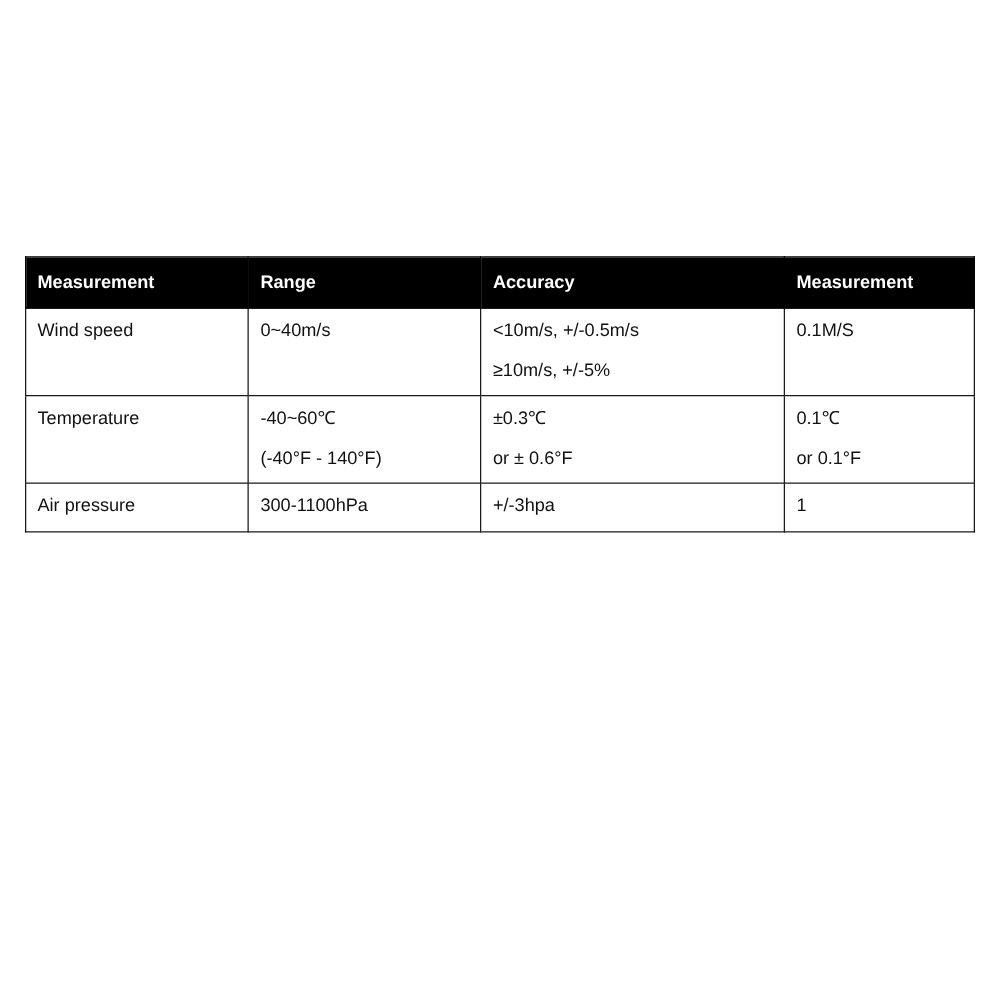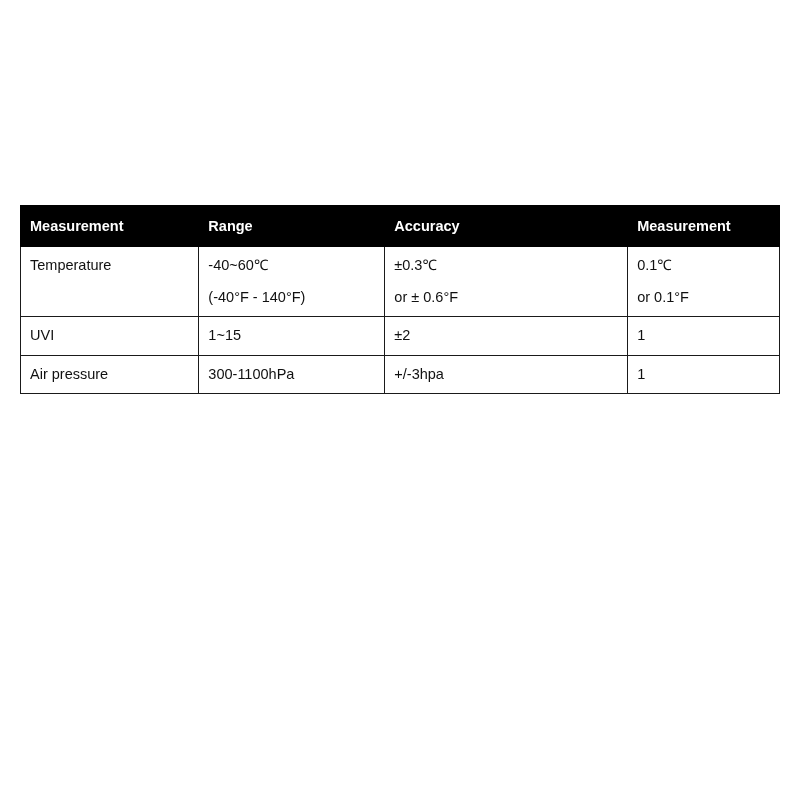--- a/index.html
+++ b/index.html
@@ -66,47 +66,48 @@
       <tr>
         <th class="pad-left-hdr">Measurement</th>
         <th>Range</th>
         <th>Accuracy</th>
         <th>Measurement</th>
       </tr>
     </thead>
     <tbody id="table-body">
         <tr>
           <td>
+            <span class="cell-line">Wind speed</span>
+          </td>
+          <td>
+            <span class="cell-line">0~40m/s</span>
+          </td>
+          <td>
+            <span class="cell-line">&lt;10m/s, +/-0.5m/s</span>
+            <span class="cell-line">≥10m/s, +/-5%</span>
+          </td>
+          <td>
+            <span class="cell-line">0.1M/S</span>
+          </td>
+        </tr>
+        <tr>
+          <td>
             <span class="cell-line">Temperature</span>
           </td>
           <td>
             <span class="cell-line">-40~60℃</span>
             <span class="cell-line">(-40°F - 140°F)</span>
           </td>
           <td>
             <span class="cell-line">±0.3℃</span>
             <span class="cell-line">or ± 0.6°F</span>
           </td>
           <td>
             <span class="cell-line">0.1℃</span>
             <span class="cell-line">or 0.1°F</span>
-          </td>
-        </tr>
-        <tr>
-          <td>
-            <span class="cell-line">UVI</span>
-          </td>
-          <td>
-            <span class="cell-line">1~15</span>
-          </td>
-          <td>
-            <span class="cell-line">±2</span>
-          </td>
-          <td>
-            <span class="cell-line">1</span>
           </td>
         </tr>
         <tr>
           <td>
             <span class="cell-line">Air pressure</span>
           </td>
           <td>
             <span class="cell-line">300-1100hPa</span>
           </td>
           <td>

